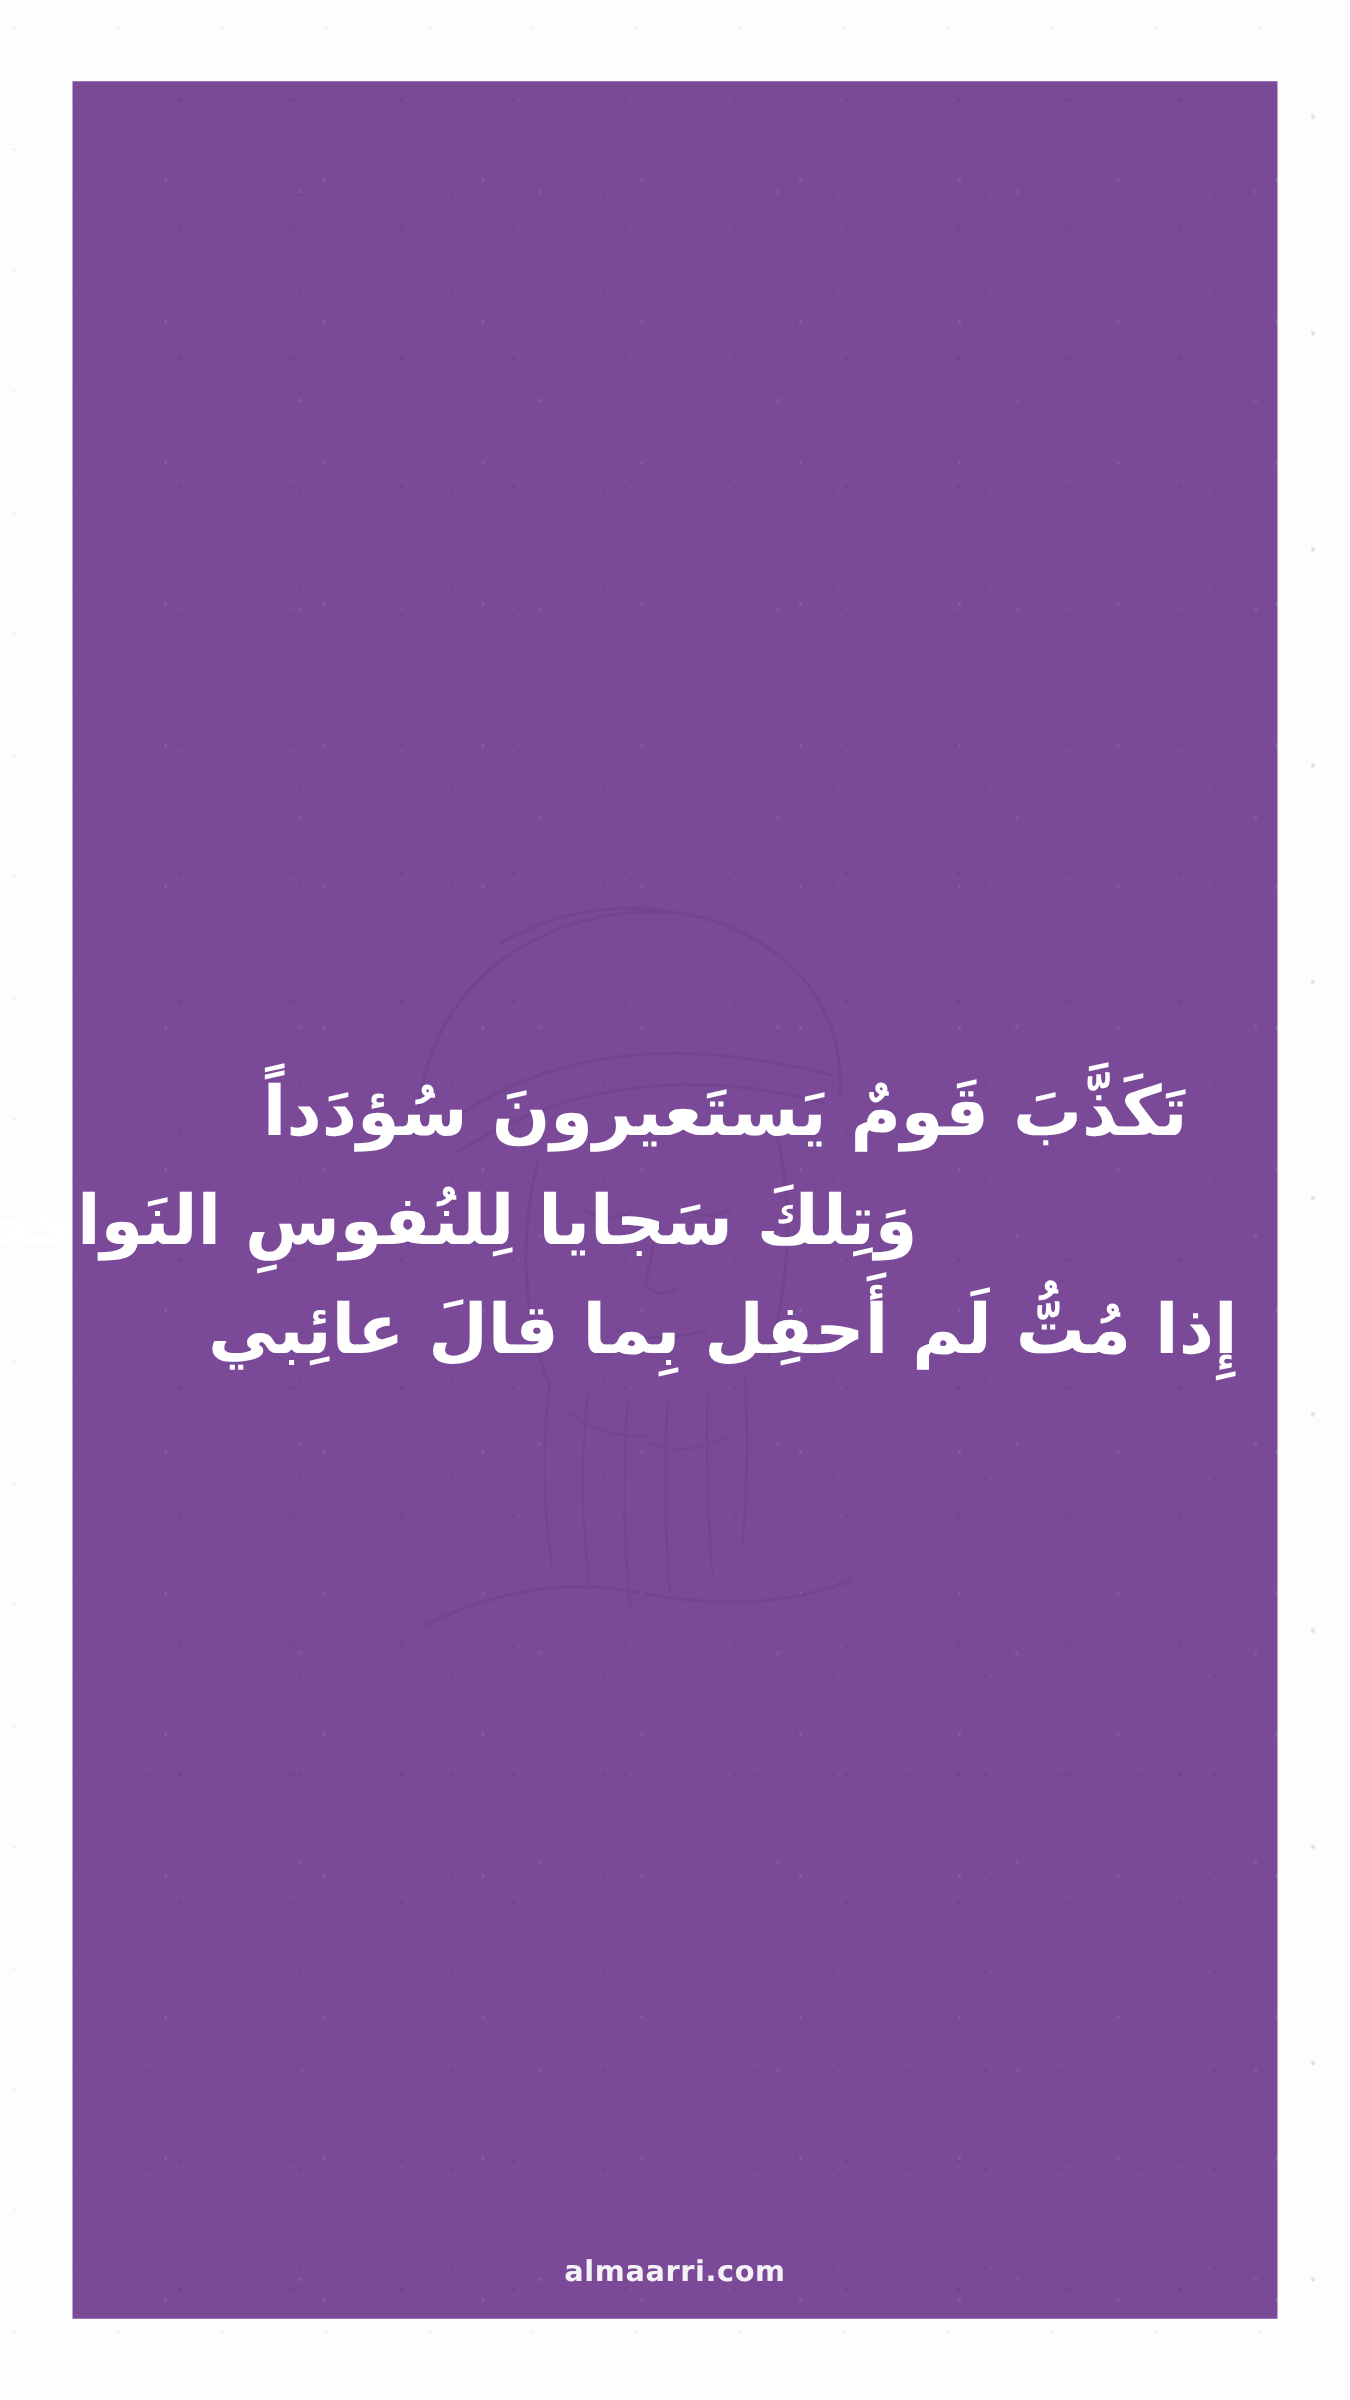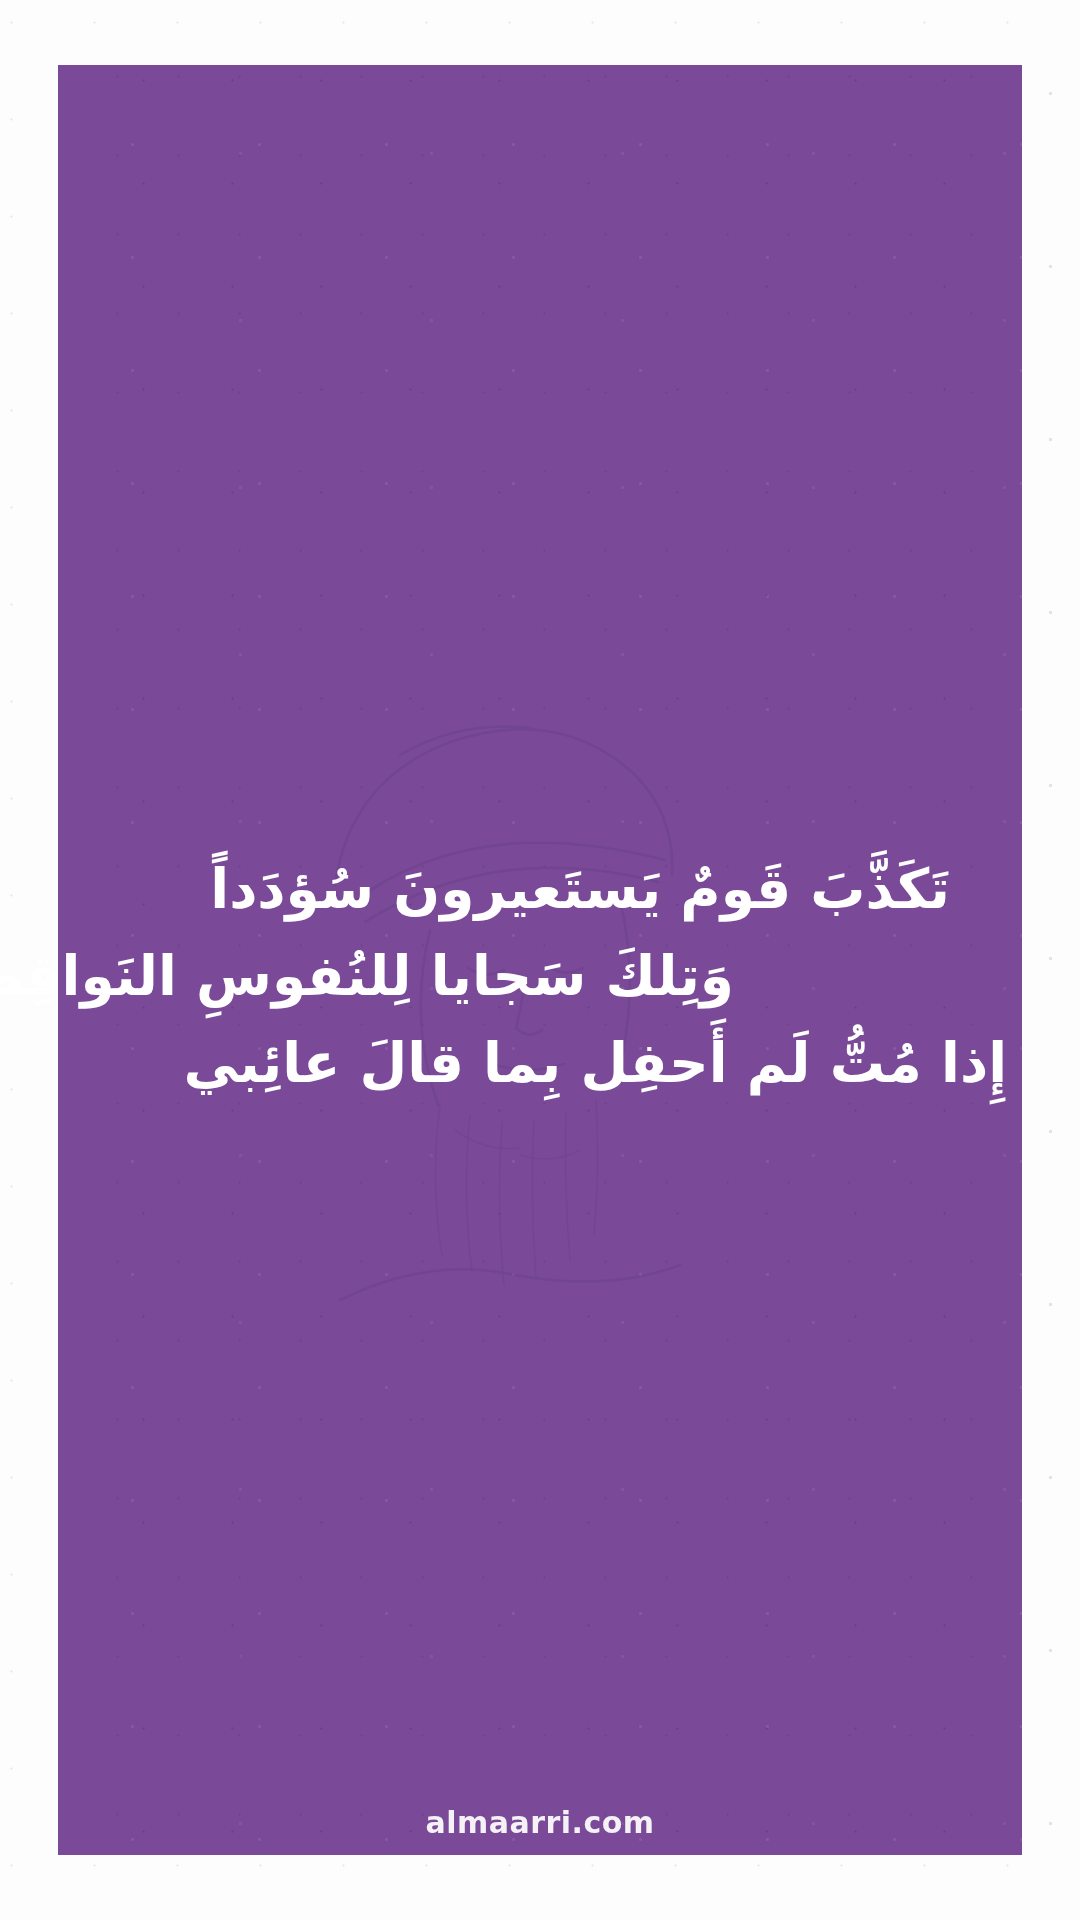--- a/index.html
+++ b/index.html
@@ -69,31 +69,31 @@
     text-align: right;
     color: var(--text-white, #ffffff);
     font-size: 55px;
     font-weight: 700;
     line-height: 87px;
     letter-spacing: 0;
   }
   .poem .poem-line { white-space: nowrap; }
   .poem .line-1 { padding-right: 72px; }
   .poem .line-2 { padding-right: 288px; }
-  .poem .line-3 { padding-right: 15px; }
+  .poem .line-3 { padding-right: 32px; }
   .poem .line-4 { padding-right: 245px; }
 
   .watermark {
     position: absolute;
     left: 0;
     right: 0;
     top: 1740px;
     text-align: center;
     color: #f4f1f7;
-    font-size: 30px;
+    font-size: 23px;
     font-weight: 700;
     letter-spacing: 0.5px;
   }
 </style>
 </head>
 <body>
 
 <div class="page">
   <div class="card">
 

